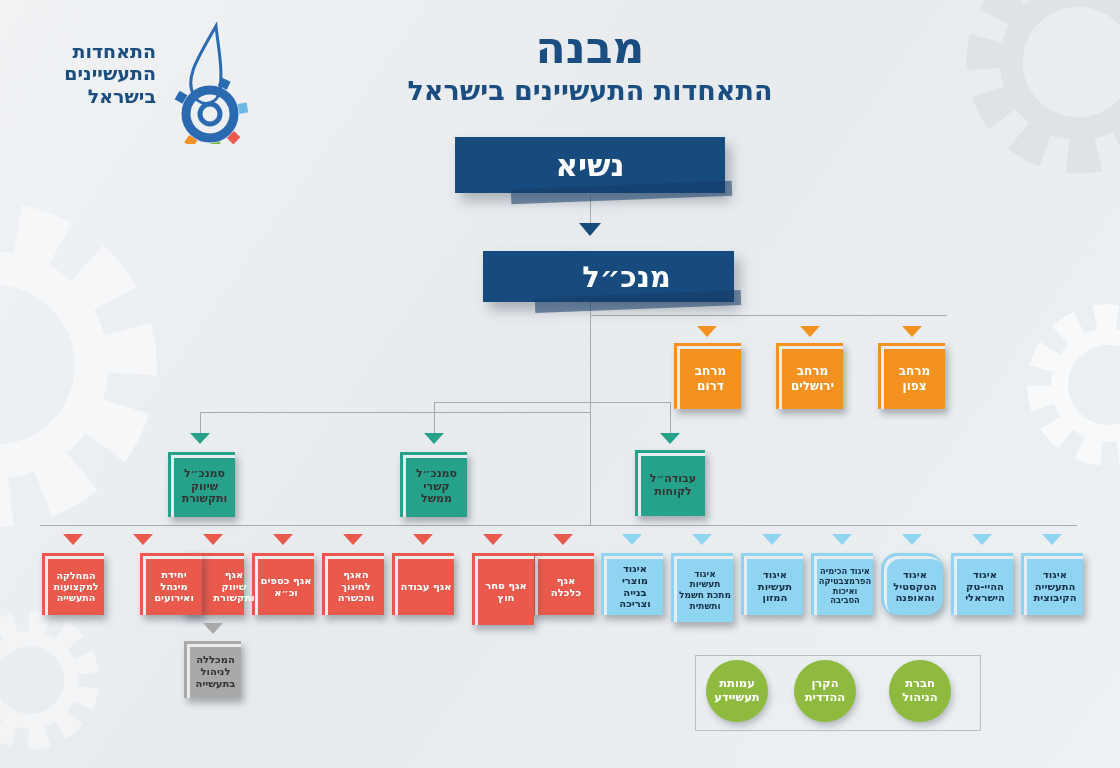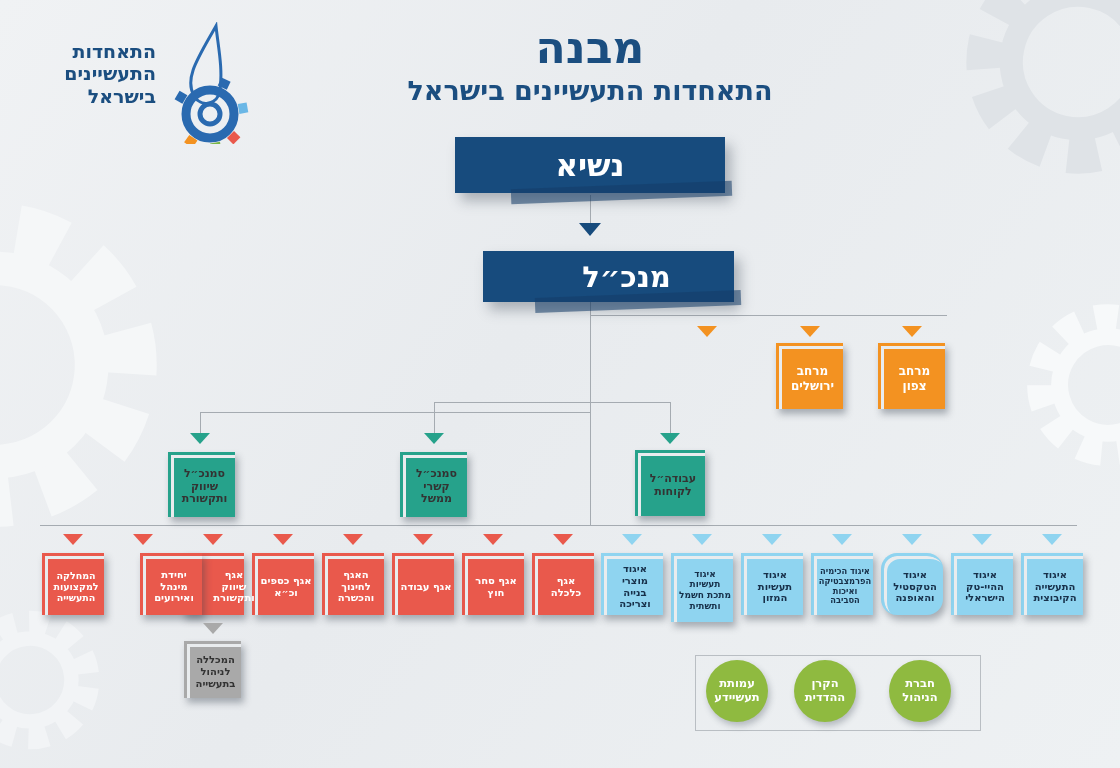--- a/index.html
+++ b/index.html
@@ -112,20 +112,23 @@
     <div class="hl" style="left:590px;top:315px;width:357px;"></div>
     <div class="tri o" style="left:902px;top:326px;"></div>
     <div class="tri o" style="left:800px;top:326px;"></div>
     <div class="tri o" style="left:697px;top:326px;"></div>
     <div class="sq orange" style="left:878px;top:343px;width:67px;height:66px;">
         <span>מרחב צפון</span>
       </div>
     <div class="sq orange" style="left:776px;top:343px;width:67px;height:66px;">
         <span>מרחב ירושלים</span>
       </div>
+    <div class="sq orange" style="left:674px;top:343px;width:67px;height:66px;">
+        <span>מרחב דרום</span>
+      </div>
 
     <div class="hl" style="left:434px;top:402px;width:236px;"></div>
     <div class="vl" style="left:670px;top:402px;height:31px;"></div>
     <div class="vl" style="left:434px;top:402px;height:31px;"></div>
     <div class="hl" style="left:200px;top:412px;width:390px;"></div>
     <div class="vl" style="left:200px;top:412px;height:21px;"></div>
     <div class="tri t" style="left:660px;top:433px;"></div>
     <div class="tri t" style="left:424px;top:433px;"></div>
     <div class="tri t" style="left:190px;top:433px;"></div>
     <div class="sq teal" style="left:635px;top:450px;width:70px;height:66px;">
@@ -145,21 +148,21 @@
     <div class="tri r" style="left:413px;top:534px;"></div>
     <div class="tri r" style="left:343px;top:534px;"></div>
     <div class="tri r" style="left:273px;top:534px;"></div>
     <div class="tri r" style="left:203px;top:534px;"></div>
     <div class="tri r" style="left:133px;top:534px;"></div>
     <div class="tri r" style="left:63px;top:534px;"></div>
 
     <div class="sq red" style="left:532px;top:553px;width:62px;height:62px;">
         <span>אגף כלכלה</span>
       </div>
-    <div class="sq red" style="left:462px;top:553px;width:62px;height:62px;">
+    <div class="sq red" style="left:472px;top:553px;width:62px;height:72px;">
         <span>אגף סחר חוץ</span>
       </div>
     <div class="sq red" style="left:392px;top:553px;width:62px;height:62px;">
         <span>אגף עבודה</span>
       </div>
     <div class="sq red" style="left:322px;top:553px;width:62px;height:62px;">
         <span>האגף לחינוך והכשרה</span>
       </div>
     <div class="sq red" style="left:252px;top:553px;width:62px;height:62px;">
         <span>אגף כספים וכ״א</span>

